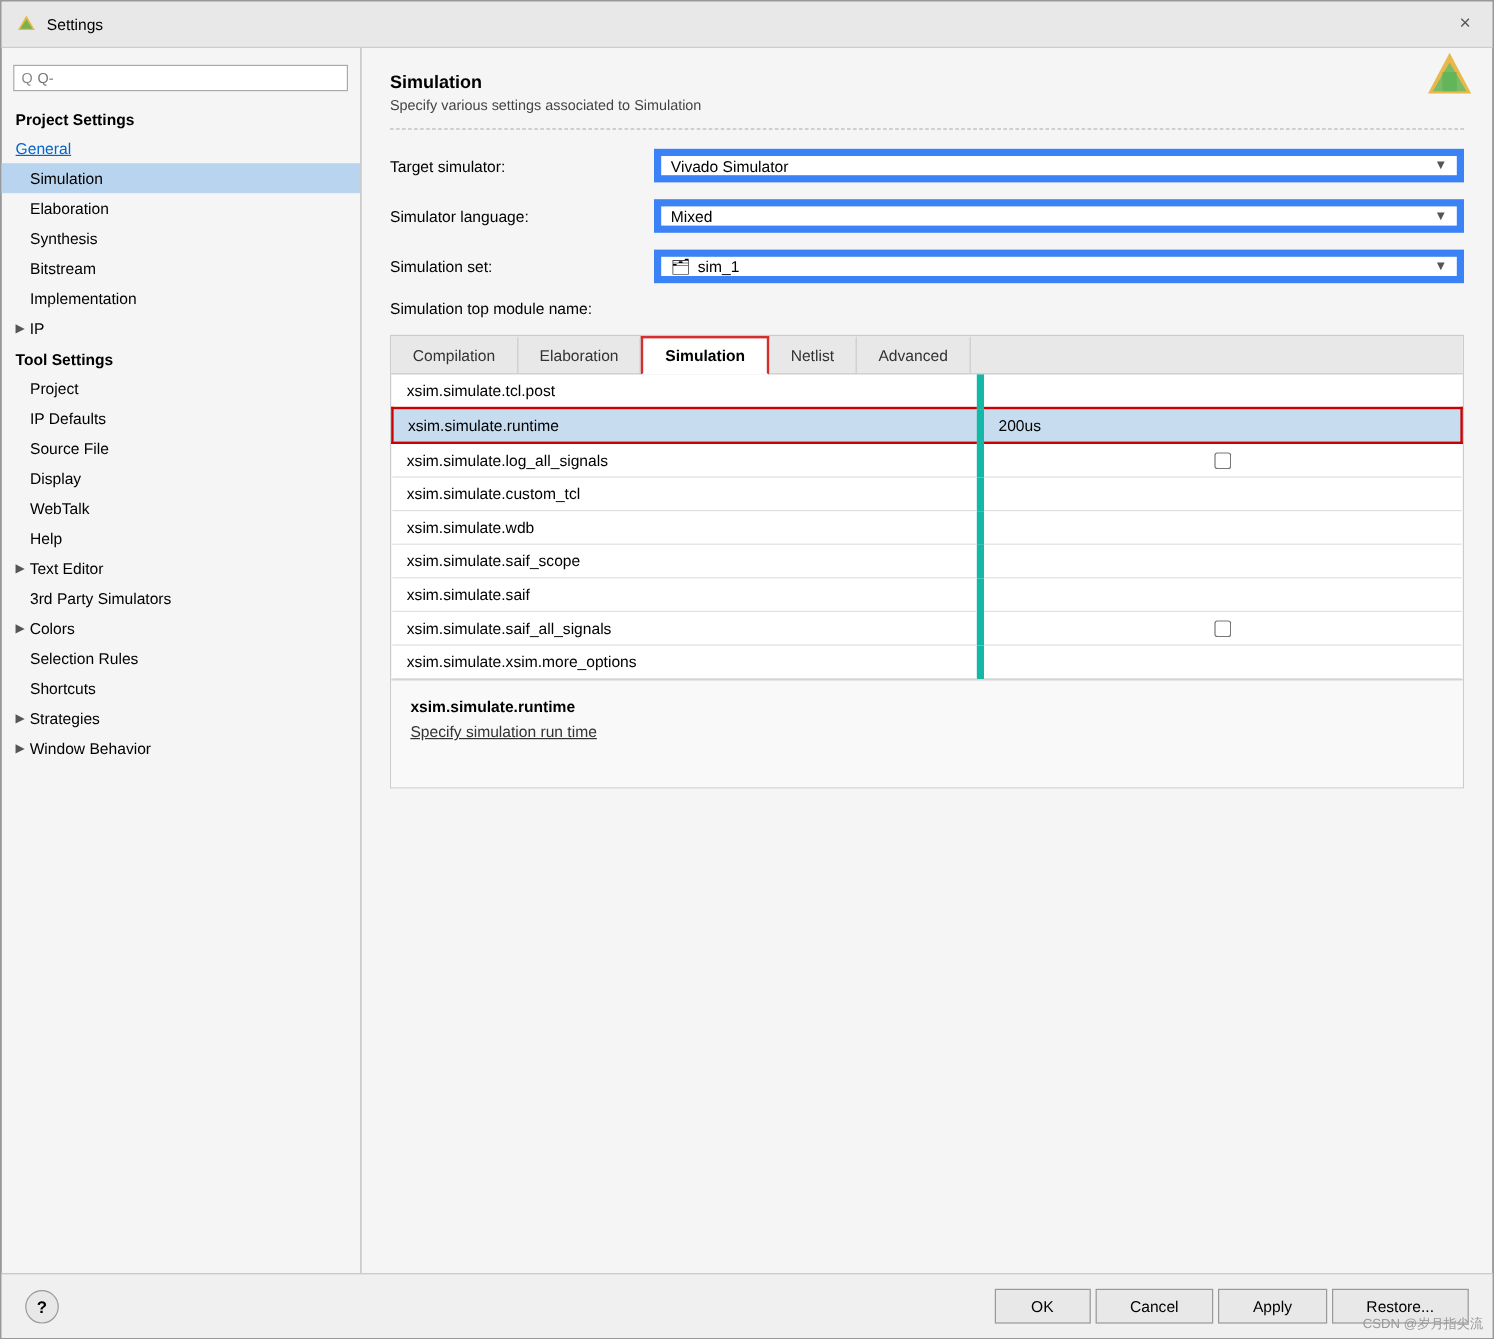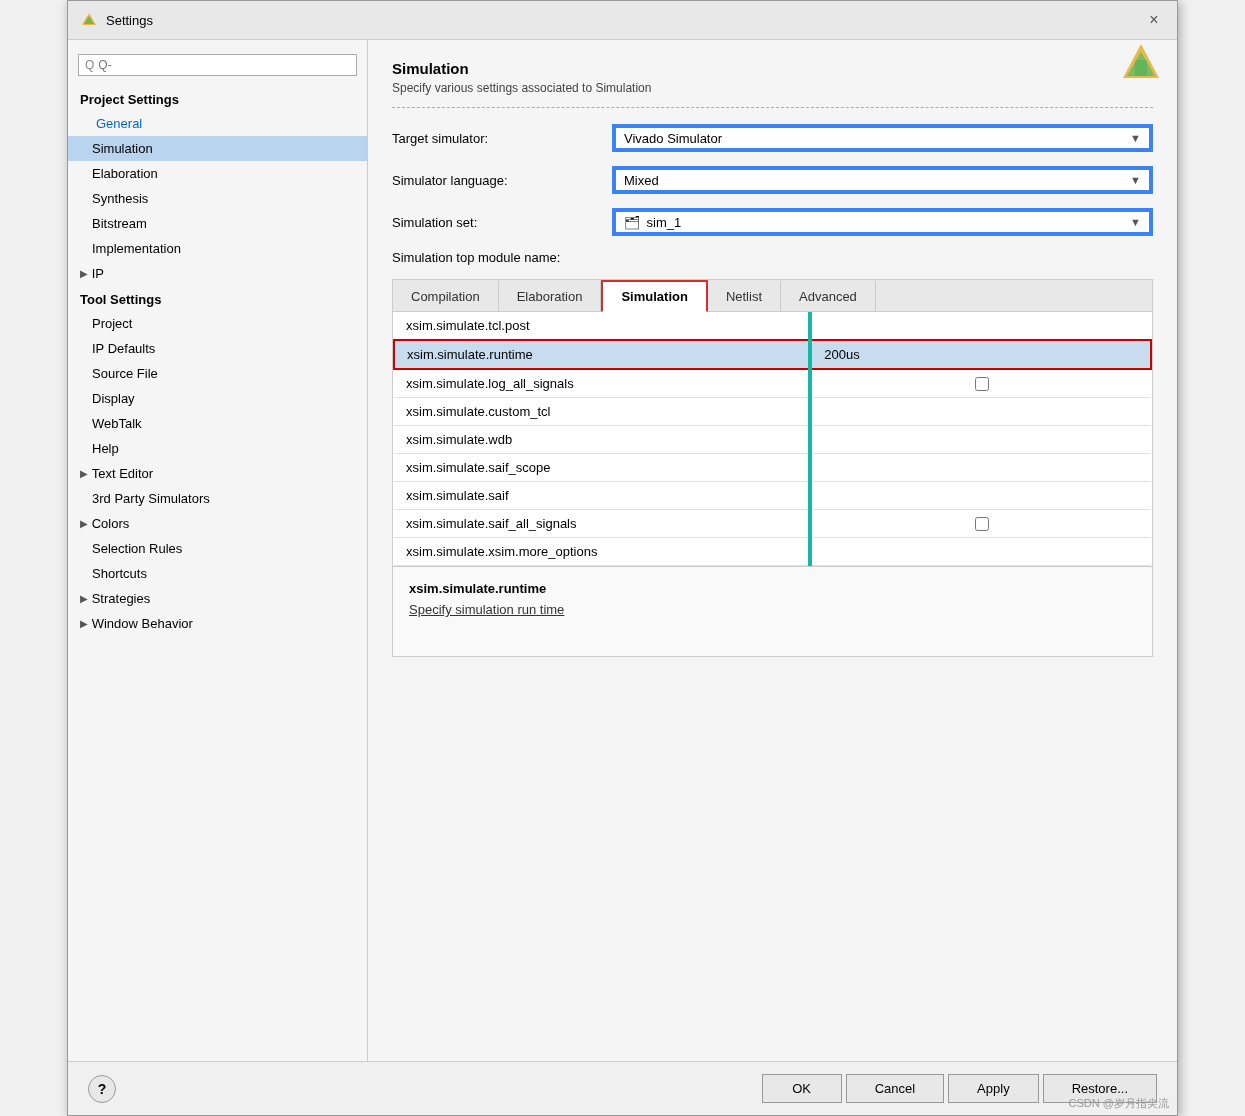--- a/index.html
+++ b/index.html
@@ -1,57 +1,57 @@
 <!DOCTYPE html>
 <html><head>
   <meta charset="utf-8">
   <style>
     * { box-sizing: border-box; margin: 0; padding: 0; font-family: 'Segoe UI', Arial, sans-serif; font-size: 13px; }
     body { background: #f0f0f0; display: flex; justify-content: center; align-items: center; min-height: 100vh; }
-    .dialog { width: 1111px; height: 1116px; background: #000000; border: 1px solid #999; box-shadow: 2px 2px 10px rgba(0,0,0,0.3); display: flex; flex-direction: column; position: relative; }
+    .dialog { width: 1245px; height: 1116px; background: #000000; border: 1px solid #999; box-shadow: 2px 2px 10px rgba(0,0,0,0.3); display: flex; flex-direction: column; position: relative; }
     .title-bar { background: #e8e8e8; padding: 8px 12px; display: flex; align-items: center; justify-content: space-between; border-bottom: 1px solid #ccc; }
     .title-bar-left { display: flex; align-items: center; gap: 8px; }
     .title-bar-icon { width: 18px; height: 18px; }
     .close-btn { width: 22px; height: 22px; background: none; border: none; cursor: pointer; font-size: 16px; color: #555; display: flex; align-items: center; justify-content: center; }
     .dialog-body { display: flex; flex: 1; overflow: hidden; }
     .sidebar { width: 300px; background: #f5f5f5; border-right: 1px solid #ccc; padding: 8px 0; overflow-y: auto; flex-shrink: 0; }
     .search-box { margin: 6px 10px 10px; display: flex; align-items: center; border: 1px solid #aaa; background: white; padding: 3px 6px; }
     .search-box input { border: none; outline: none; flex: 1; font-size: 12px; background: transparent; }
     .search-icon { color: #888; font-size: 12px; margin-right: 4px; }
     .section-header { font-weight: bold; padding: 6px 12px 4px; color: #000; font-size: 13px; }
     .nav-item { padding: 5px 12px 5px 24px; cursor: pointer; color: #000; font-size: 13px; }
     .nav-item.active { background: #b8d4ee; color: #000; }
-    .nav-item.link { color: #0066cc; padding-left: 28px; }
+    .nav-item.link { color: #0066cc; text-decoration: underline; padding-left: 12px; }
     .nav-item.expandable { padding-left: 12px; display: flex; align-items: center; gap: 4px; }
     .nav-item.expandable .arrow { font-size: 10px; color: #555; }
     .main-content { flex: 1; padding: 20px 24px; overflow-y: auto; background: #f5f5f5; }
     .section-title { font-size: 15px; font-weight: bold; margin-bottom: 4px; }
     .section-desc { color: #444; font-size: 12px; margin-bottom: 12px; }
     .divider { border: none; border-top: 1px dashed #aaa; margin: 8px 0 16px; }
     .logo { position: absolute; top: 80px; right: 30px; }
     .logo svg { width: 52px; height: 52px; }
     .form-row { display: flex; align-items: center; margin-bottom: 14px; }
     .form-label { width: 220px; color: #000; font-size: 13px; }
     .form-control-wrap { flex: 1; display: flex; align-items: center; }
-    .dropdown { flex: 1; border: 4px solid #3b82f6; background: white; padding: 4px 8px; display: flex; align-items: center; justify-content: space-between; cursor: pointer; height: 28px; }
+    .dropdown { flex: 1; border: 6px solid #3b82f6; background: white; padding: 4px 8px; display: flex; align-items: center; justify-content: space-between; cursor: pointer; height: 28px; }
     .dropdown-arrow { color: #555; font-size: 11px; }
     .text-input-row { flex: 1; border: 1px solid #aaa; background: white; padding: 4px 8px; display: flex; align-items: center; justify-content: space-between; height: 28px; }
     .text-input-row input { border: none; outline: none; flex: 1; font-size: 13px; background: transparent; }
     .input-btn { width: 28px; height: 26px; border: 1px solid #aaa; background: #e8e8e8; cursor: pointer; display: flex; align-items: center; justify-content: center; font-size: 14px; margin-left: 2px; flex-shrink: 0; }
     .clear-btn { color: #888; }
     .tabs-area { margin-top: 8px; border: 1px solid #ccc; background: white; }
     .tabs-header { display: flex; background: #e8e8e8; border-bottom: 1px solid #ccc; }
     .tab { padding: 7px 18px; cursor: pointer; font-size: 13px; border-right: 1px solid #ccc; border-top: 2px solid transparent; color: #333; }
     .tab.active { background: white; border-top: 2px solid #d32f2f; border-bottom: 1px solid white; margin-bottom: -1px; font-weight: bold; color: #000; border: 2px solid #d32f2f; border-bottom: 1px solid white; }
     .tab-content { padding: 0; }
     .prop-table { width: 100%; border-collapse: collapse; }
     .prop-table tr { border-bottom: 1px solid #e0e0e0; }
     .prop-table tr.selected { background: #c8dcf0; border: 2px solid #c00; }
     .prop-table td { padding: 6px 12px; font-size: 13px; }
-    .prop-table td:first-child { width: 55%; border-right: 4px solid #14b8a6; color: #000; }
+    .prop-table td:first-child { width: 55%; border-right: 6px solid #14b8a6; color: #000; }
     .prop-table td:last-child { color: #000; }
     .checkbox-cell { display: flex; align-items: center; justify-content: center; }
     .checkbox-cell input[type=checkbox] { width: 14px; height: 14px; }
     .info-panel { margin-top: 0; padding: 14px 16px; border-top: 1px solid #ccc; background: #f9f9f9; min-height: 90px; }
     .info-title { font-weight: bold; font-size: 13px; margin-bottom: 6px; }
     .info-desc { color: #333; font-size: 13px; text-decoration: underline; }
     .bottom-bar { padding: 12px 20px; background: #f0f0f0; border-top: 1px solid #ccc; display: flex; align-items: center; justify-content: space-between; }
     .bottom-right { display: flex; gap: 4px; align-items: center; }
     .btn { padding: 6px 28px; border: 1px solid #999; background: #e8e8e8; cursor: pointer; font-size: 13px; min-width: 80px; }
     .btn-apply { background: #e8e8e8; }

